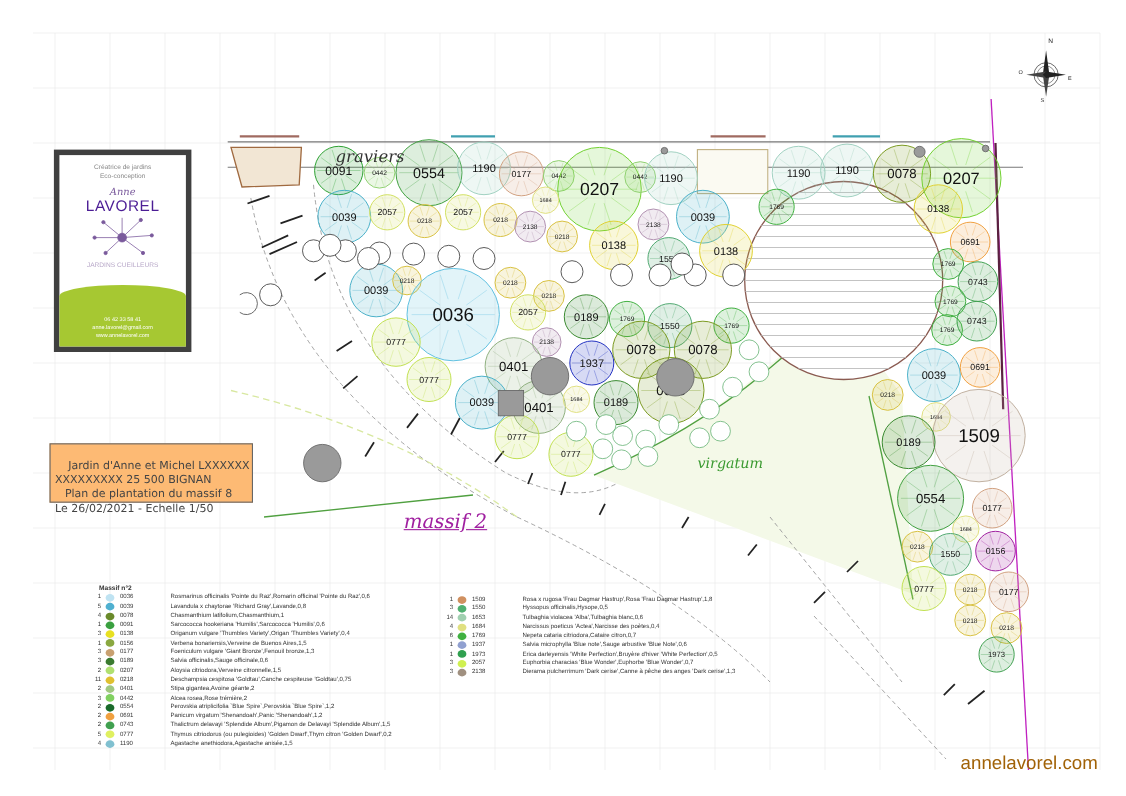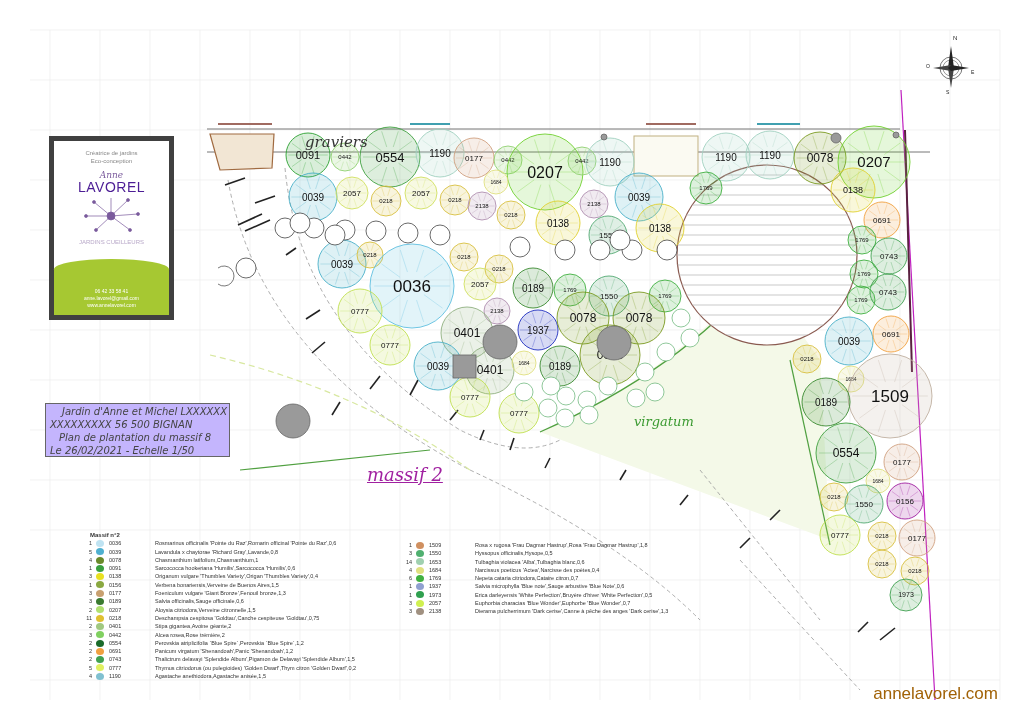--- a/index.html
+++ b/index.html
@@ -4,21 +4,21 @@
 <style>
   html,body{margin:0;padding:0;background:#fff;}
   body{width:1024px;height:724px;position:relative;overflow:hidden;font-family:"Liberation Sans",sans-serif;}
   #plan{position:absolute;left:0;top:0;width:1024px;height:724px;}
   .card{position:absolute;left:49px;top:136px;width:115px;height:174px;background:#fff;border:5px solid #404040;}
   .card .top{text-align:center;color:#888;font-size:6px;line-height:8px;padding-top:8px;}
   .card .anne{text-align:center;color:#7a5a9c;font-family:"DejaVu Serif",serif;font-style:italic;font-size:9px;margin-top:6px;line-height:9px;}
   .card .lav{text-align:center;color:#4c1d95;font-size:14px;line-height:14px;letter-spacing:0.5px;}
   .card .green{position:absolute;left:0;bottom:0;width:115px;height:56px;background:#a6c832;border-radius:60% 60% 0 0/22% 22% 0 0;}
   .card .contact{position:absolute;left:0;bottom:6px;width:115px;text-align:center;color:#fff;font-size:5px;line-height:7px;}
-  .titlebox{position:absolute;left:45px;top:403px;width:185px;height:54px;border:1px solid #666;background:#c4b5fd;font-family:"DejaVu Sans",sans-serif;font-style:italic;font-size:10px;color:#444;line-height:13px;padding:1px 4px;box-sizing:border-box;}
+  .titlebox{position:absolute;left:45px;top:403px;width:185px;height:54px;border:1px solid #666;background:#fdba74;font-family:"DejaVu Sans",sans-serif;font-size:10px;color:#444;line-height:13px;padding:13px 4px;box-sizing:border-box;}
   .titlebox div{white-space:nowrap;}
   .titlebox .l1{padding-left:12px;} .titlebox .l2{padding-left:0px;} .titlebox .l3{padding-left:9px;}
   .legend{position:absolute;font-size:5.5px;color:#333;line-height:8.3px;}
   .legend .hd{font-weight:bold;font-size:6px;margin-left:10px;}
   .legend .row{display:flex;align-items:center;white-space:nowrap;height:8.3px;}
   .legend .qty{width:12px;text-align:right;}
   .legend .sw{width:8px;height:7px;border-radius:50%;margin:0 5px 0 4px;}
   .legend .code{width:46px;}
   .site{position:absolute;right:26px;bottom:20px;font-size:17px;color:#a16207;}
   .lbl{position:absolute;color:#222;white-space:nowrap;}
@@ -1300,21 +1300,21 @@
   <div class="green"></div>
   <div class="contact">
     <div>06 42 33 58 41</div>
     <div>anne.lavorel@gmail.com</div>
     <div>www.annelavorel.com</div>
   </div>
 </div>
 
 <div class="titlebox">
   <div class="l1">Jardin d'Anne et Michel LXXXXXX</div>
-  <div class="l2">XXXXXXXXX    56 500 BIGNAN</div>
+  <div class="l2">XXXXXXXXX    25 500 BIGNAN</div>
   <div class="l3">Plan de plantation du massif 8</div>
   <div>Le 26/02/2021   -   Echelle 1/50</div>
 </div>
 
 <div class="legend" id="legend-left" style="left:80px;top:531px;">
   <div class="hd">Massif n°2</div>
 <div class="row">
       <span class="qty">1</span>
       <span class="sw" style="background: rgb(191, 227, 242);"></span>
       <span class="code">0036</span>

